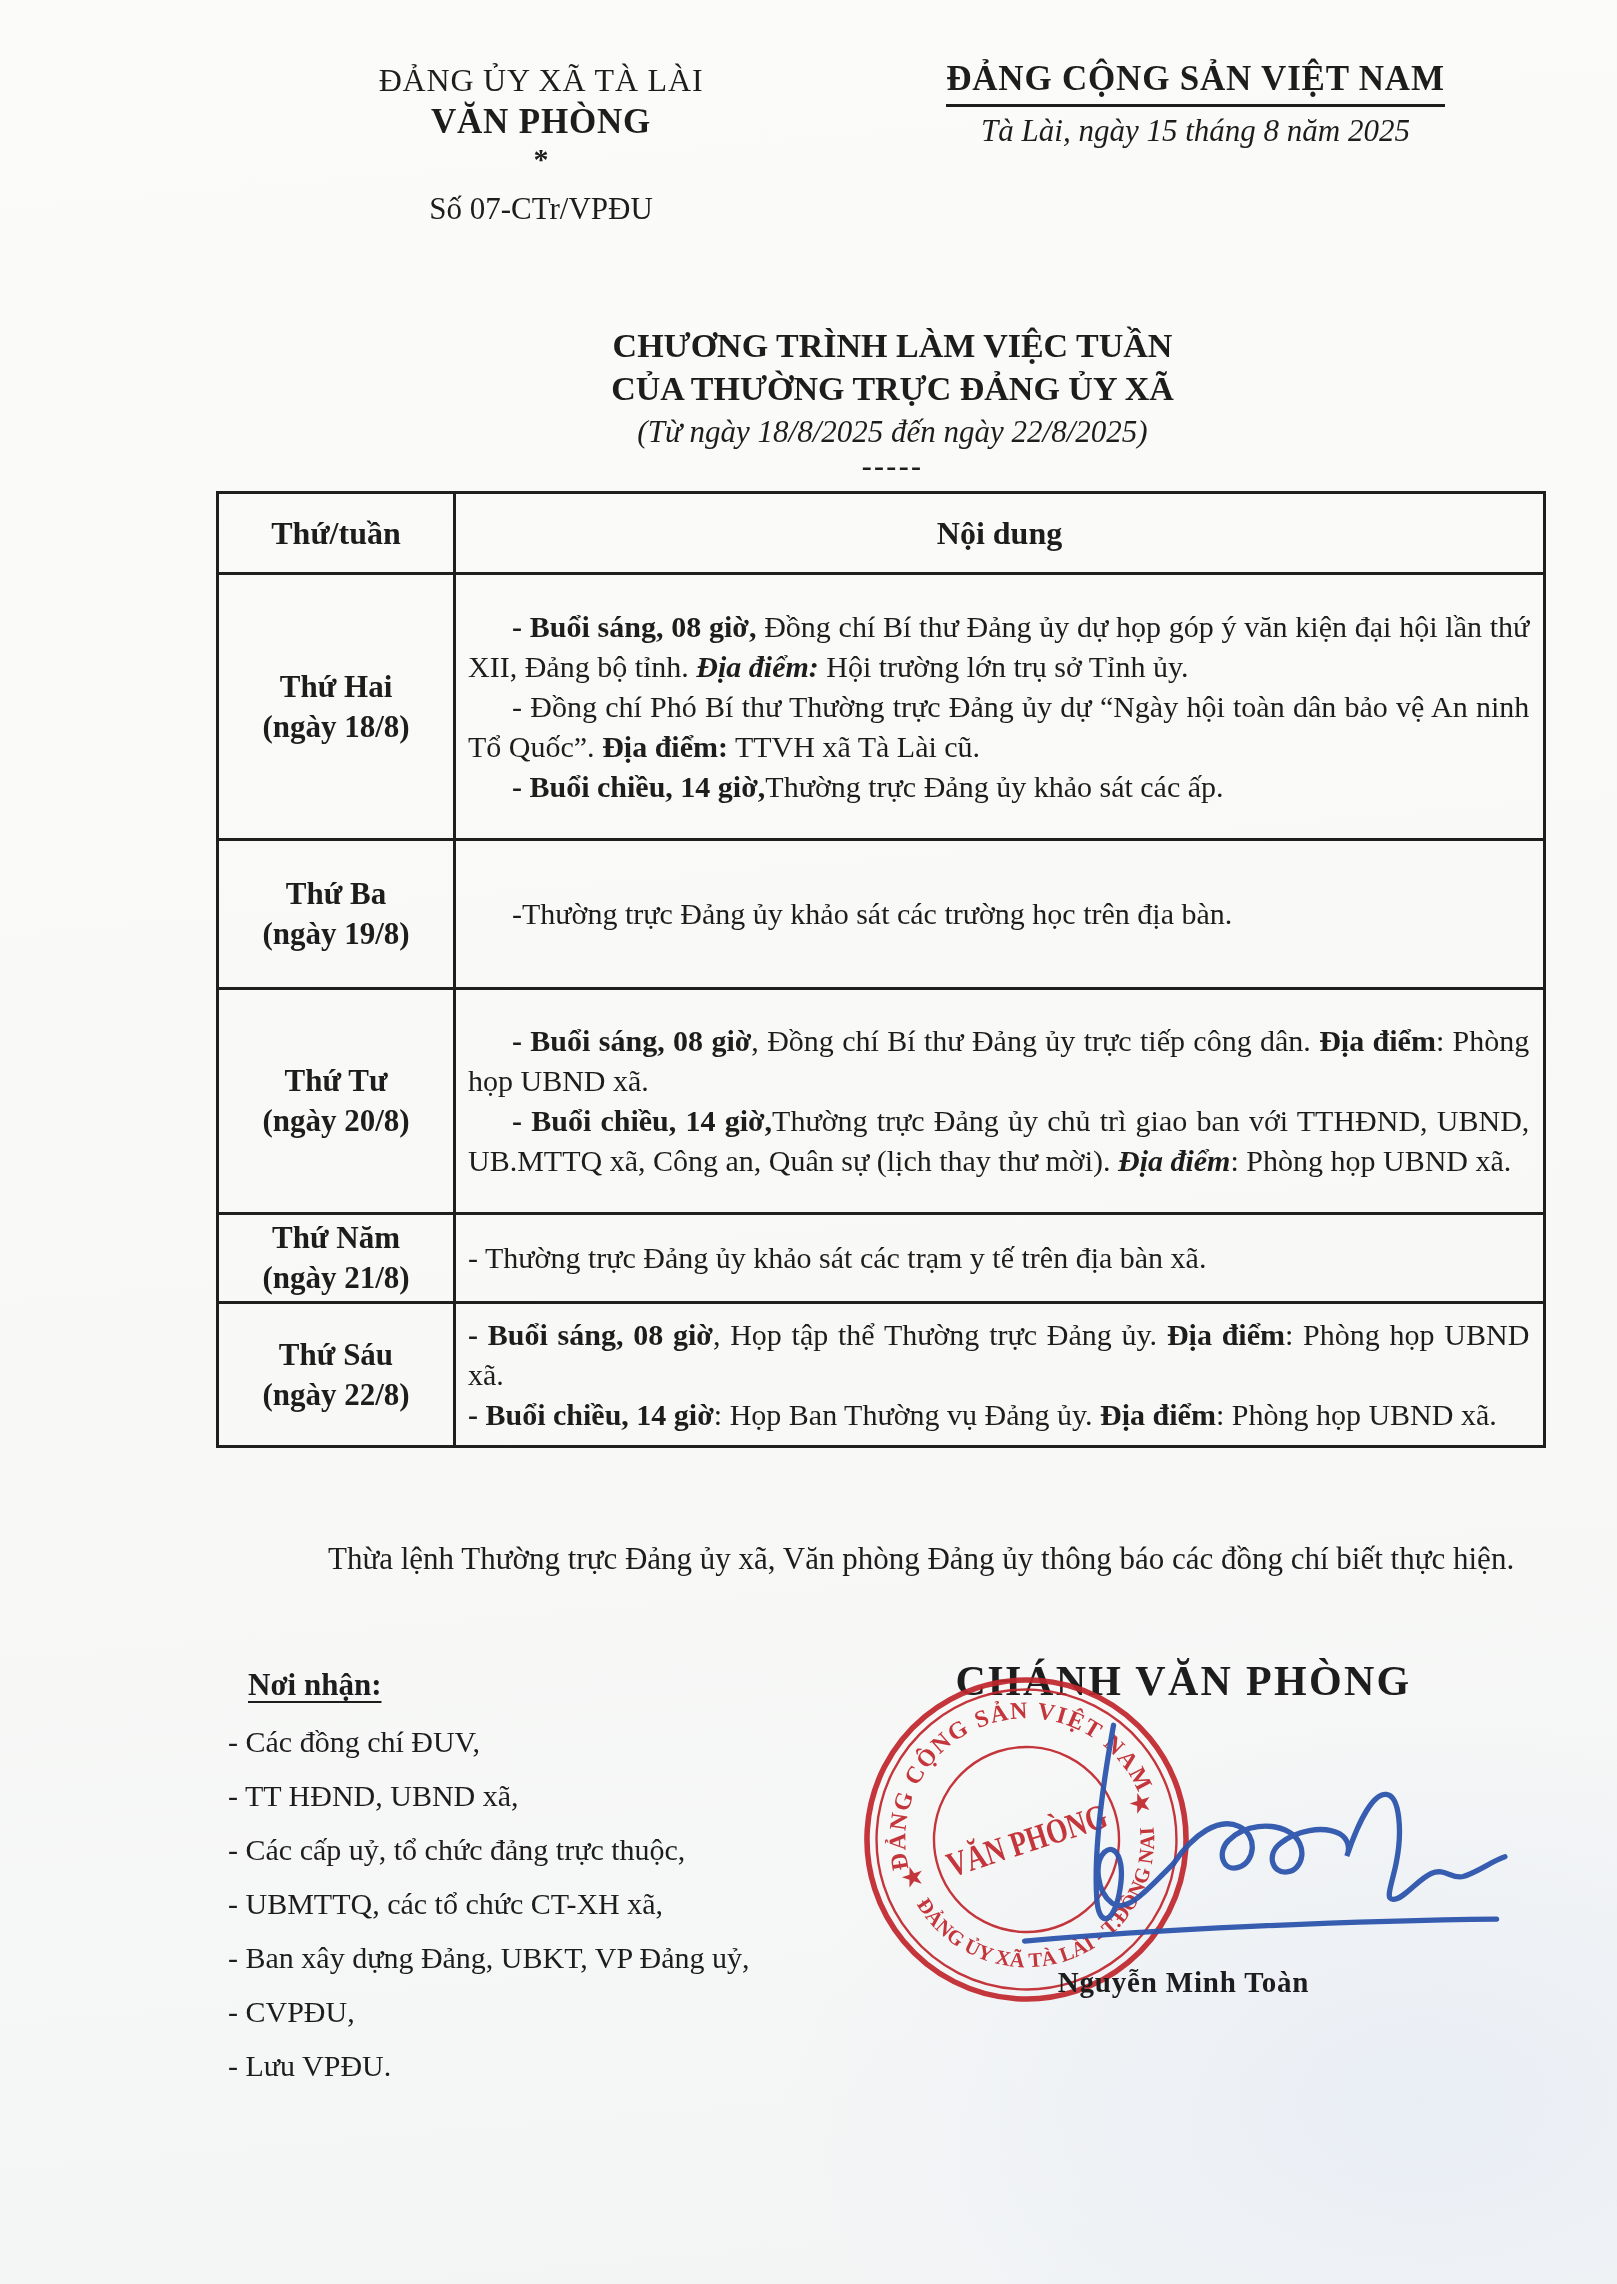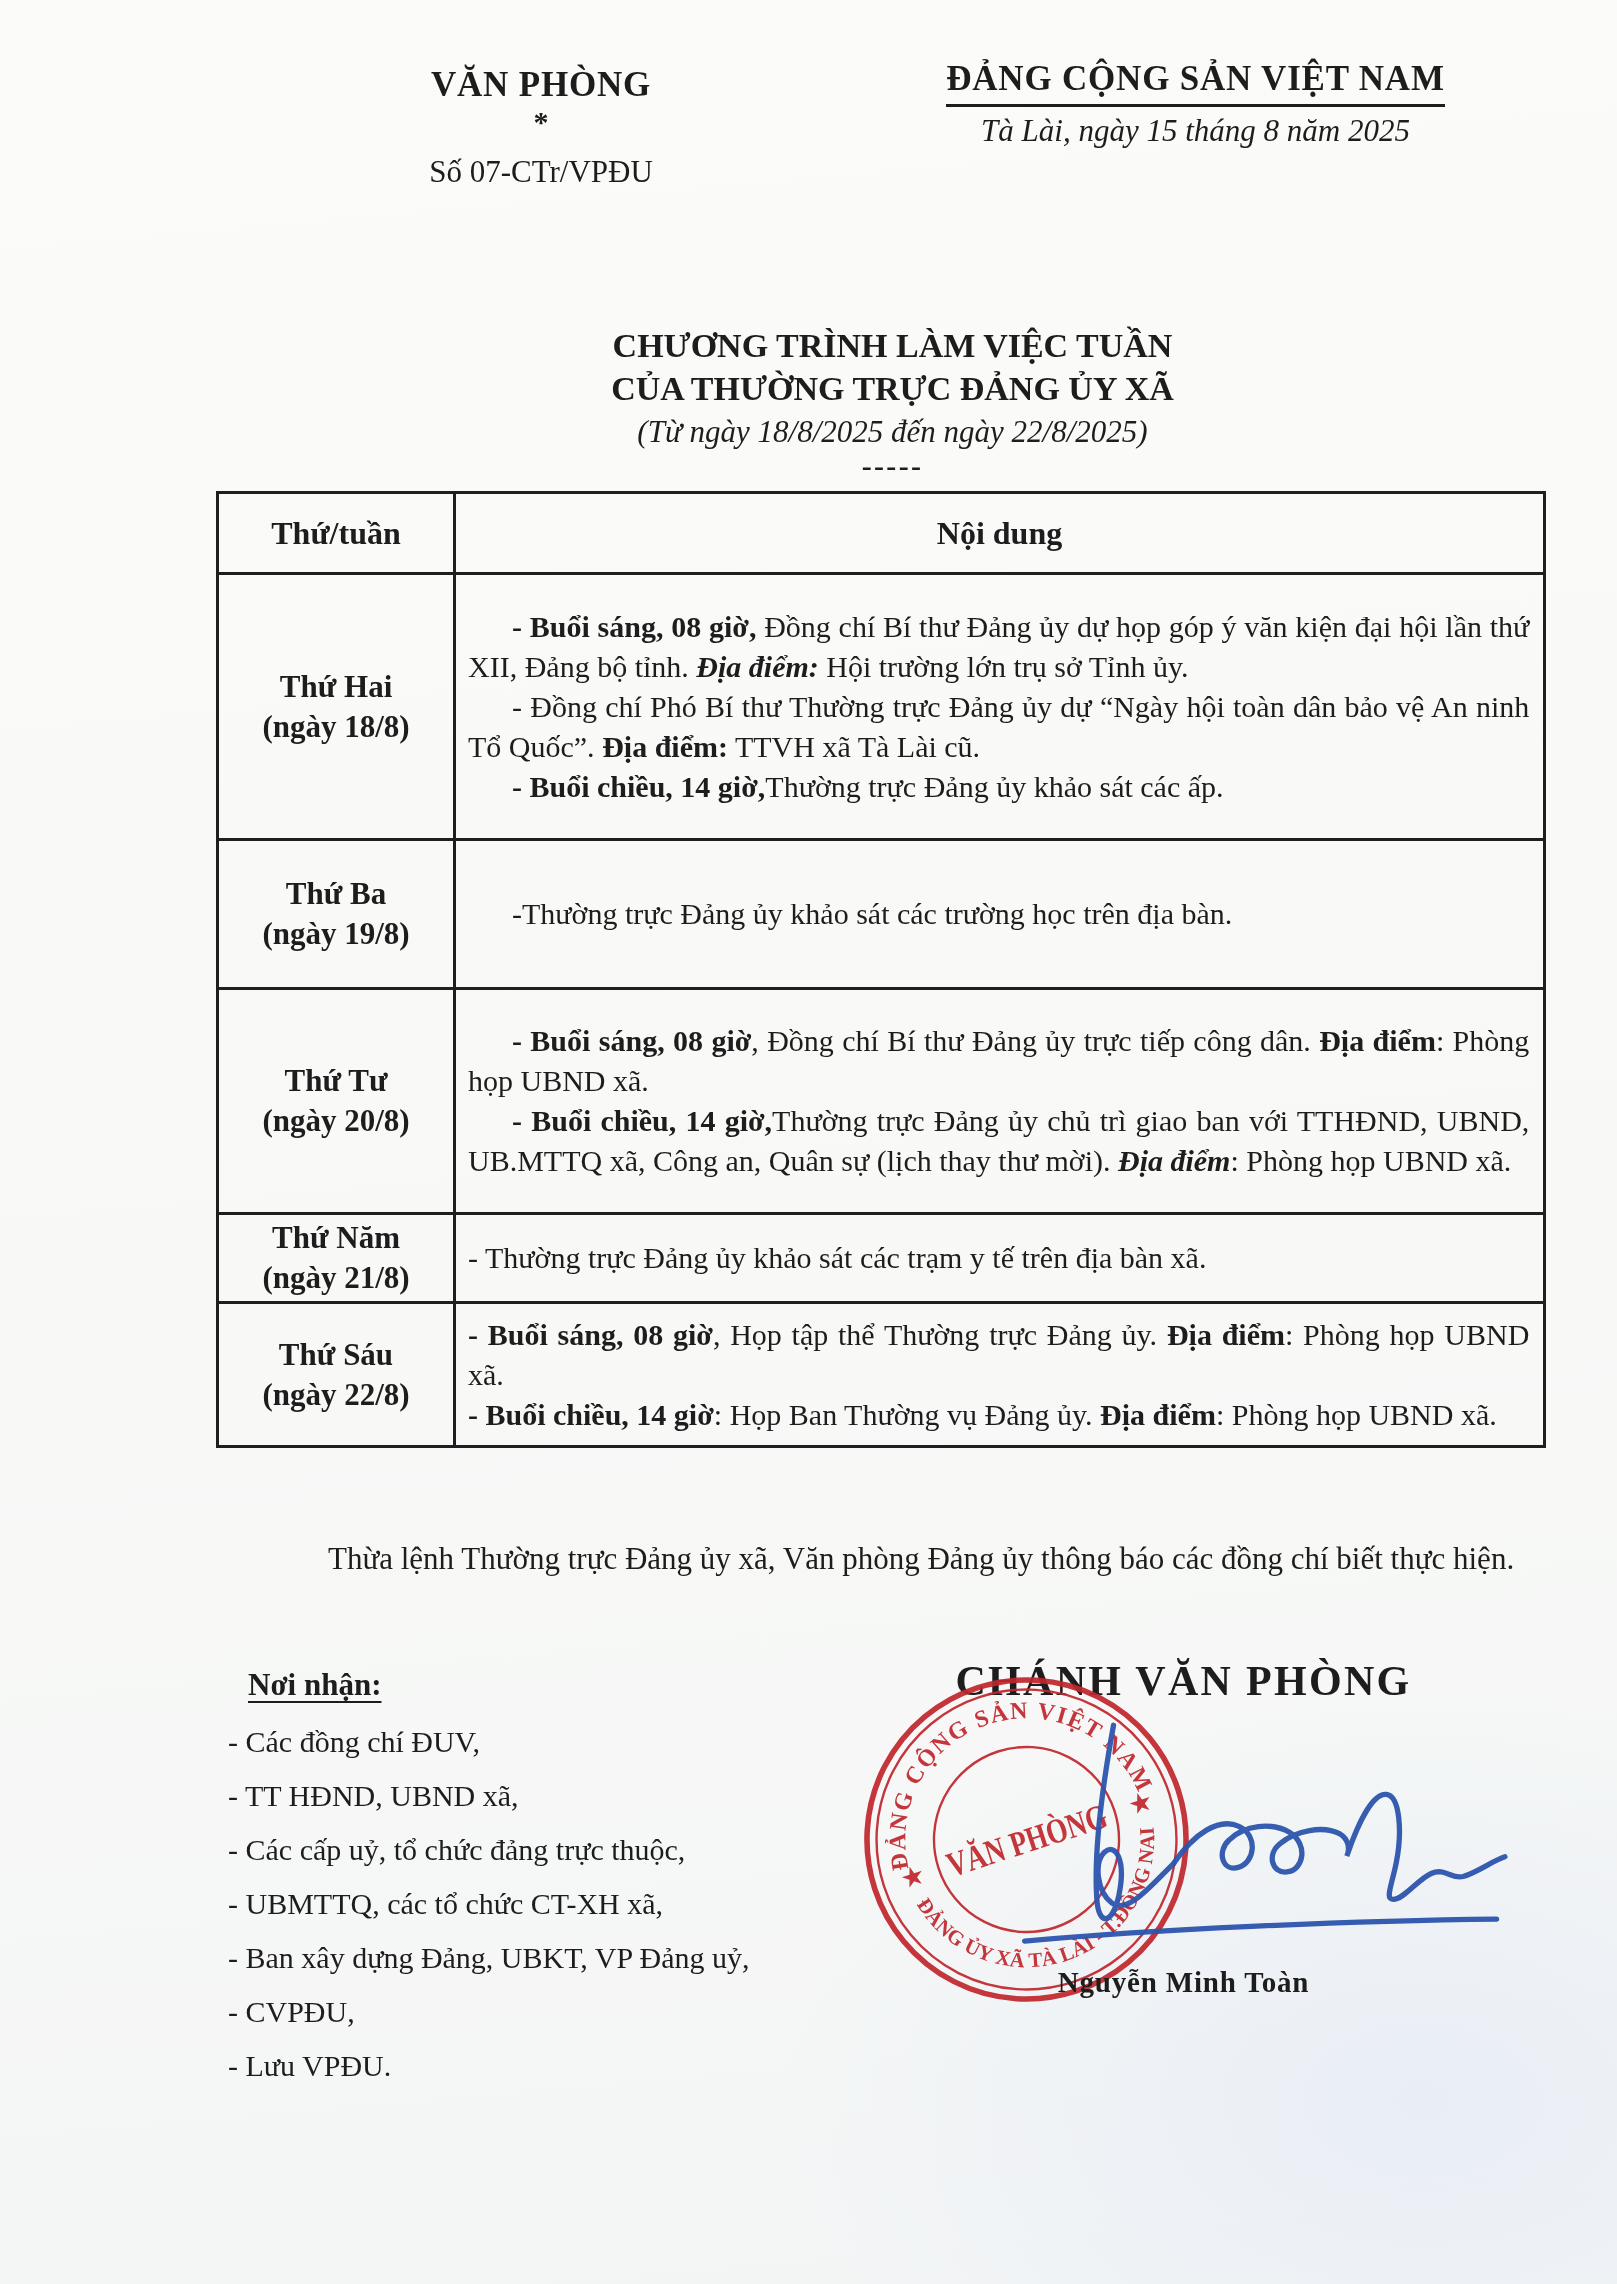--- a/index.html
+++ b/index.html
@@ -65,20 +65,21 @@
   .stamp-wrap{position:absolute;left:859px;top:1672px;width:335px;height:335px;
     transform:rotate(-18deg);opacity:.92;}
   .sig-wrap{position:absolute;left:952px;top:1704px;width:586px;height:266px;}
 </style>
 </head>
 <body>
 
 <div class="page">
 
   <div class="header-left">
+    <div class="hl-org-parent">ĐẢNG ỦY XÃ TÀ LÀI</div>
     <div class="hl-org">VĂN PHÒNG</div>
     <div class="hl-mark">*</div>
     <div class="hl-doc-number">Số 07-CTr/VPĐU</div>
   </div>
 
   <div class="header-right">
     <div>
       <span class="hr-party">ĐẢNG CỘNG SẢN VIỆT NAM</span>
     </div>
     <div class="hr-date">Tà Lài, ngày 15 tháng 8 năm 2025</div>

